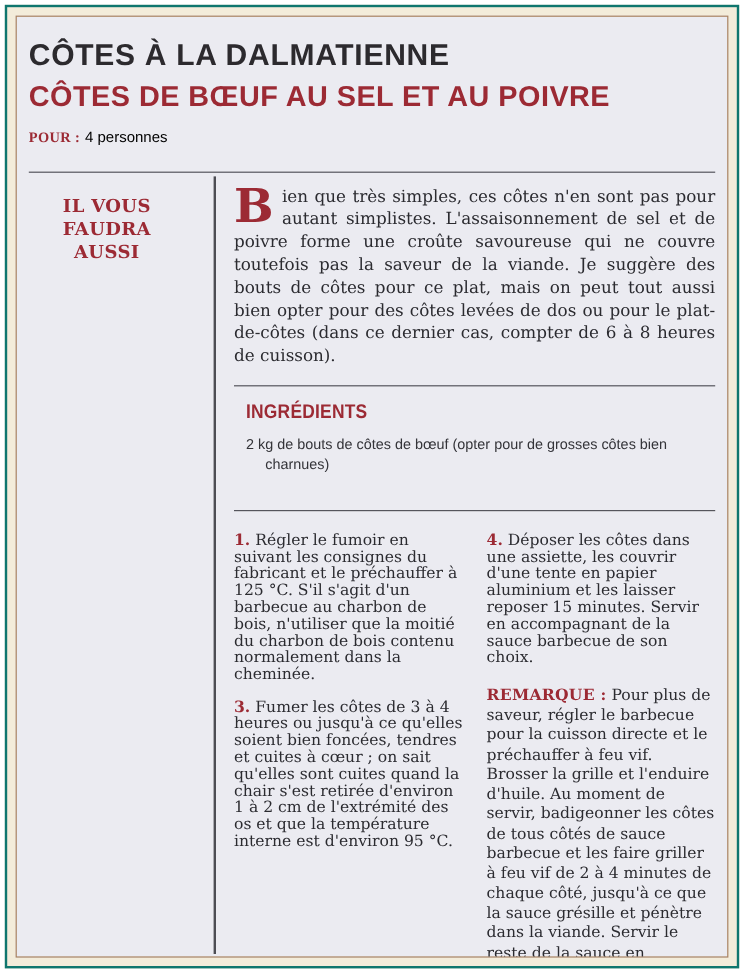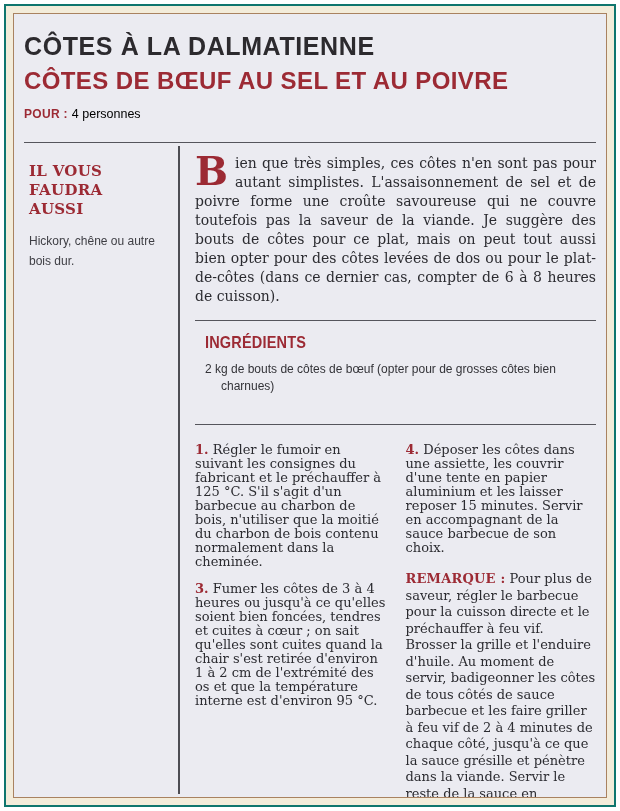--- a/index.html
+++ b/index.html
@@ -36,21 +36,21 @@
   }
   .subtitle {
     font-family: "Liberation Sans", sans-serif;
     font-size: 24px; font-weight: 800;
     letter-spacing: 0.4px;
     color: #9c2a34;
     margin-top: 6px;
   }
   .meta { margin-top: 11px; font-size: 12.5px; }
   .meta-label {
-    font-family: Liberation Sans, sans-serif;
+    font-family: Liberation Serif, serif;
     font-weight: bold; color: #9c2a34;
     letter-spacing: 0.3px; font-size: 12px;
   }
   .meta-value {
     font-family: "Liberation Sans", sans-serif;
     color: #000000; font-size: 12.5px;
   }
   .rule-top {
     border: none; border-top: 1px solid #55555c;
     margin-top: 21px;
@@ -59,20 +59,21 @@
   
   .main-flex {
     display: flex;
     margin-top: 3px;
     height: 648px;
     align-items: stretch;
   }
   .sidebar {
     flex: 0 0 154px;
     padding: 16px 14px 0 5px;
+    text-align: center;
   }
   .sidebar-heading {
     font-family: "DejaVu Serif", serif;
     font-weight: bold;
     font-size: 15px; line-height: 1.25;
     color: #9c2a34;
     letter-spacing: 0.3px;
     width: 120px;
   }
   .sidebar-note {
@@ -163,21 +164,20 @@
       <p class="meta">
         <span class="meta-label">POUR :</span>
         <span class="meta-value">4 personnes</span>
       </p>
       <hr class="rule-top">
 
       <div class="main-flex">
 
         <aside class="sidebar">
           <h3 class="sidebar-heading">IL VOUS FAUDRA AUSSI</h3>
-          <p class="sidebar-note">Hickory, chêne ou autre bois dur.</p>
         </aside>
 
         <div class="vdivider"></div>
 
         <div class="main-col">
 
           <p class="intro">
             <span class="dropcap">B</span><span>ien que très simples, ces côtes n'en sont pas pour autant simplistes. L'assaisonnement de sel et de poivre forme une croûte savoureuse qui ne couvre toutefois pas la saveur de la viande. Je suggère des bouts de côtes pour ce plat, mais on peut tout aussi bien opter pour des côtes levées de dos ou pour le plat-de-côtes (dans ce dernier cas, compter de 6 à 8 heures de cuisson).</span>
           </p>
 

